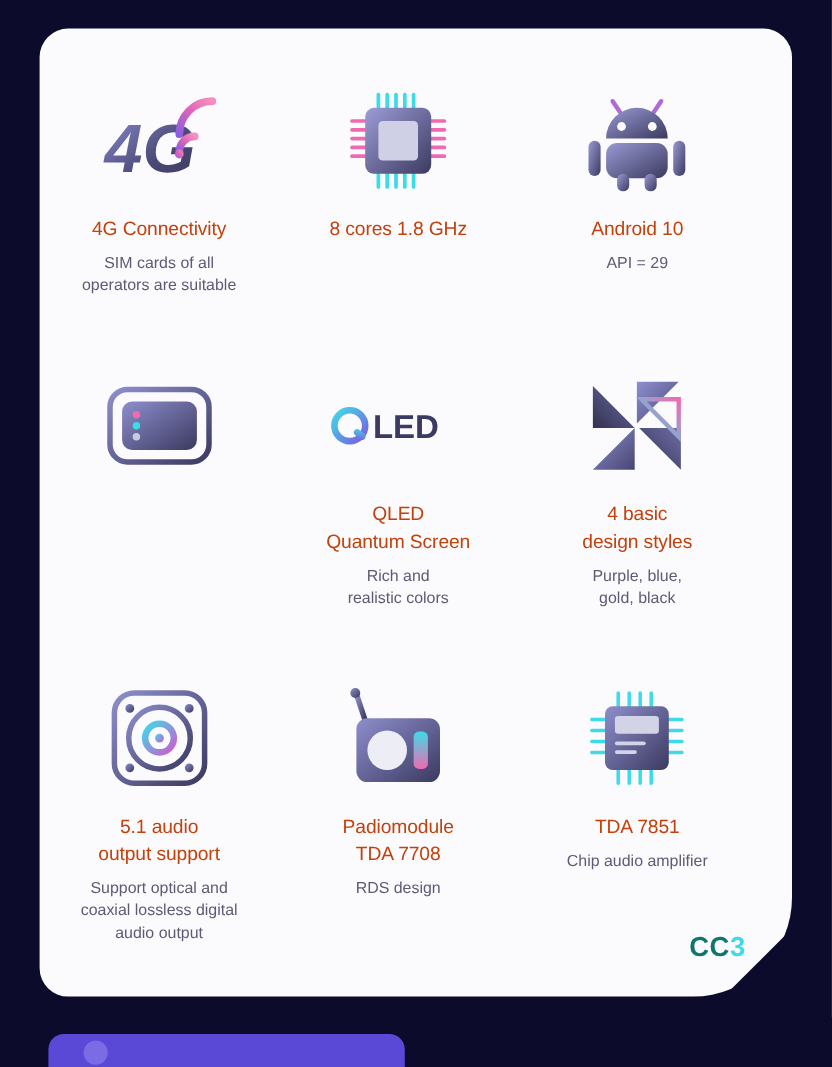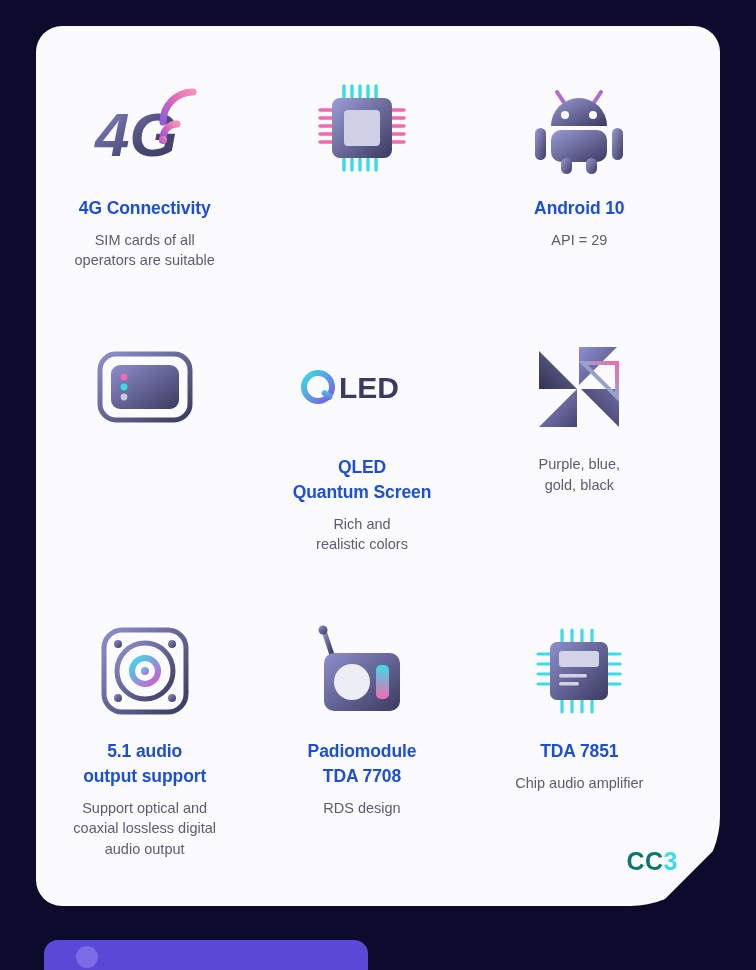--- a/index.html
+++ b/index.html
@@ -52,22 +52,22 @@
   }
   .icon-box {
     height: 116px;
     display: flex;
     align-items: center;
     justify-content: center;
   }
   .title {
     margin-top: 10px;
     font-size: 17.5px;
-    font-weight: bold;
-    color: #1d4ed8;
+    font-weight: normal;
+    color: #c2410c;
     text-align: center;
     line-height: 1.42;
     letter-spacing: -0.1px;
   }
   .subtitle {
     margin-top: 9px;
     font-size: 14.5px;
     color: #5d5b74;
     text-align: center;
     line-height: 1.42;
@@ -157,20 +157,21 @@
               </g>
               <g stroke="#f06ab0" stroke-width="3.4" stroke-linecap="round">
                 <path d="M6 30 h14 M6 38 h14 M6 46 h14 M6 54 h14 M6 62 h14"></path>
                 <path d="M76 30 h14 M76 38 h14 M76 46 h14 M76 54 h14 M76 62 h14"></path>
               </g>
               <rect x="18" y="18" width="60" height="60" rx="8" fill="url(#gchip)"></rect>
               <rect x="30" y="30" width="36" height="36" rx="4" fill="#cfd0e6"></rect>
             </svg>
           </span>
         </div>
+        <div class="title">8 cores 1.8 GHz</div>
       </div>
 
       <div class="cell">
         <div class="icon-box">
           <span>
             <svg width="96" height="92" viewBox="0 0 96 92">
               <defs>
                 <linearGradient id="gand" x1="0" y1="0" x2="1" y2="1">
                   <stop offset="0%" stop-color="#9a9ad4"></stop>
                   <stop offset="100%" stop-color="#3b3a60"></stop>
@@ -254,20 +255,21 @@
                 </linearGradient>
               </defs>
               <path d="M46 6 L84 6 L46 44 Z" fill="url(#gp1)"></path>
               <path d="M6 10 L44 48 L6 48 Z" fill="url(#gp2)"></path>
               <path d="M6 86 L44 48 L44 86 Z" fill="url(#gp1)"></path>
               <path d="M86 86 L48 48 L86 48 Z" fill="url(#gp2)"></path>
               <path d="M50 22 L84 22 L84 56 Z" fill="none" stroke="url(#gp3)" stroke-width="4"></path>
             </svg>
           </span>
         </div>
+        <div class="title">4 basic<br>design styles</div>
         <div class="subtitle">Purple, blue,<br>gold, black</div>
       </div>
 
       <div class="cell">
         <div class="icon-box">
           <span>
             <svg width="92" height="92" viewBox="0 0 92 92">
               <defs>
                 <linearGradient id="gsp" x1="0" y1="0" x2="1" y2="1">
                   <stop offset="0%" stop-color="#8e8ecd"></stop>

